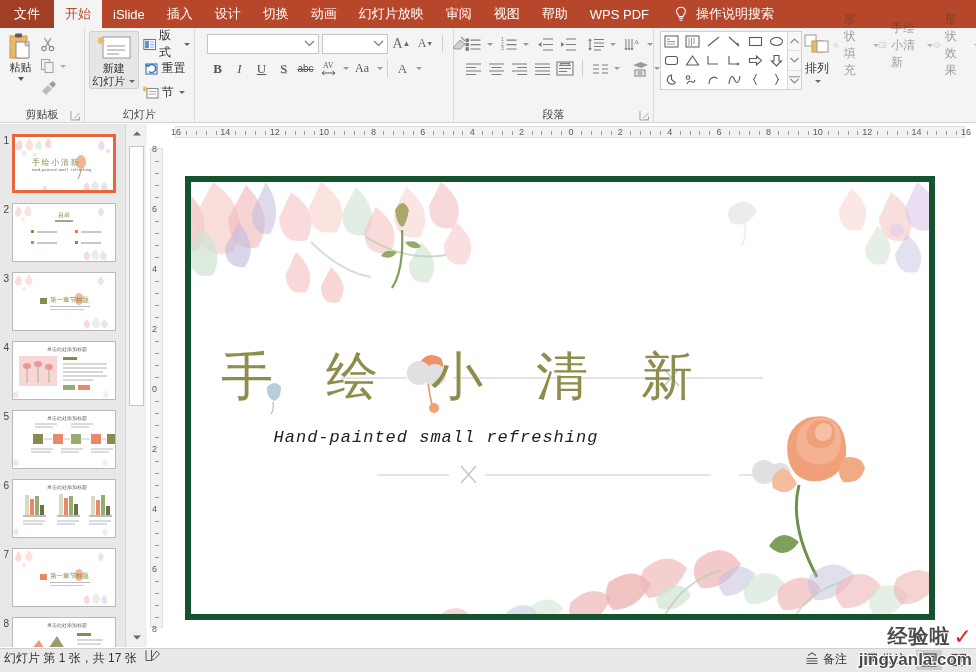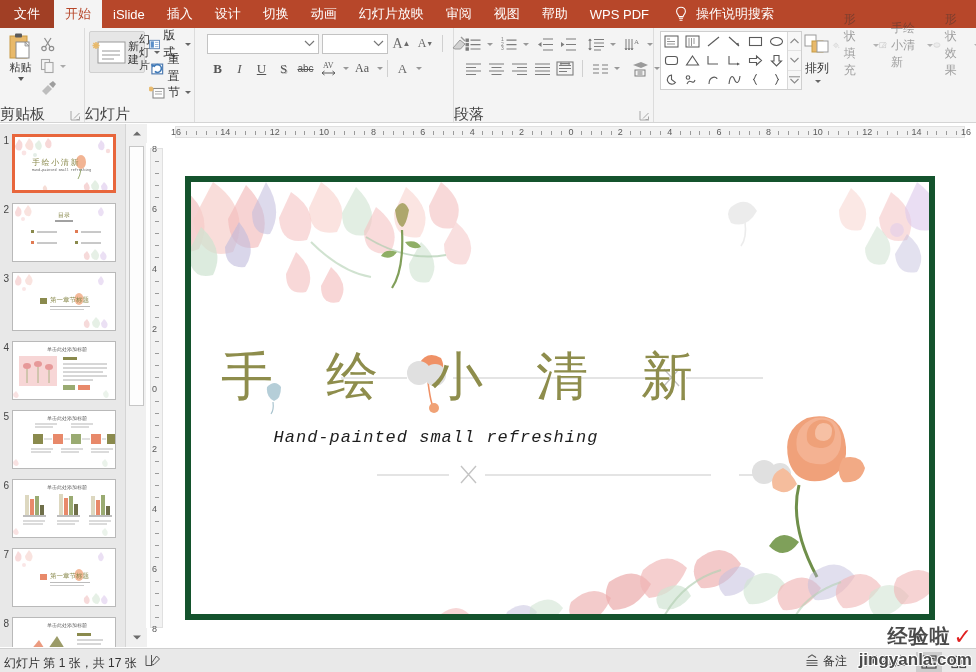--- a/index.html
+++ b/index.html
@@ -31,21 +31,21 @@
   #ribbon {
     position: absolute; top: 28px; left: 0; width: 976px; height: 95px;
     background: #f4f4f4; border-bottom: 1px solid #d4d4d4;
     display: flex; align-items: stretch;
   }
   .rgroup { position: relative; display: flex; flex-direction: column;
             border-right: 1px solid #dcdcdc; }
   .rgroup:last-child { border-right: none; }
   .rgroup-body { flex: 1; display: flex; align-items: flex-start; padding: 3px 4px 0 4px; }
   .rgroup-label {
-    height: 16px; line-height: 16px; text-align: left; font-size: 15px;
+    height: 16px; line-height: 16px; text-align: center; font-size: 11px;
     color: #444; position: relative; font-family: Liberation Serif, serif;
   }
   .dlg-launcher {
     position: absolute; right: 3px; bottom: 1px; width: 11px; height: 11px;
     opacity: .55;
   }
   .dlg-launcher svg { display:block; }
 
   
   .clip-left { display: flex; flex-direction: column; align-items: center;
@@ -53,21 +53,21 @@
   .paste-icon { width: 26px; height: 30px; position: relative; }
   .paste-label { font-size: 11px; color: #333; line-height: 12px; margin-top: -1px;}
   .caret-sm { width: 0; height: 0; border-left: 3.5px solid transparent;
               border-right: 3.5px solid transparent; border-top: 4px solid #555;
               margin-top: 4px; }
   .clip-right { display: flex; flex-direction: column; width: 44px;
                 padding-top: 2px; }
   .clip-btn { height: 22px; display: flex; align-items: center; padding-left: 3px; gap:2px; }
 
   
-  .newslide { display:flex; flex-direction: row; align-items:center;
+  .newslide { display:flex; flex-direction: column; align-items:center;
               width: 56px; padding-top: 1px; background:#e6e6e6;
               border:1px solid #d0d0d0; border-radius:2px; }
   .newslide-pic { width: 38px; height: 27px; margin-top:2px; position:relative;}
   .newslide-txt { font-size: 11px; color:#333; line-height:13px; text-align:center;}
   .slide-right { display:flex; flex-direction:column; margin-left:4px; padding-top:1px;}
   .sr-btn { height:24px; display:flex; align-items:center; gap:3px; font-size:12px; color:#333;}
   .caret-dn { width:0;height:0;border-left:3px solid transparent;
               border-right:3px solid transparent;border-top:3.5px solid #666; margin-left:2px;}
 
   
@@ -141,21 +141,21 @@
          background:#fff;border:6px solid #14532d;overflow:hidden;}
   #slide-title{position:absolute;left:30px;top:160px;width:420px;
     font-family:"Liberation Serif",serif;font-size:52px;color:#8e8d4c;
     letter-spacing:20px;font-weight:400;white-space:nowrap;}
   #slide-sub{position:absolute;left:30px;top:246px;width:430px;text-align:center;
     font-family:"Liberation Mono","DejaVu Sans Mono",monospace;font-size:17px;
     font-style:italic;color:#1d1d1d;letter-spacing:1px;white-space:nowrap;}
 
   
   #statusbar{position:absolute;top:648px;left:0;width:976px;height:24px;
-    background:#e9e9e9;border-top:1px solid #d0d0d0;display:flex;align-items:flex-end;}
+    background:#e9e9e9;border-top:1px solid #d0d0d0;display:flex;align-items:flex-start;}
   .sb-left{display:flex;align-items:center;gap:8px;padding-left:4px;}
   .sb-text{font-size:12px;color:#333;white-space:nowrap;}
   .sb-right{margin-left:auto;display:flex;align-items:center;gap:4px;padding-right:4px;}
   .sb-btn{display:flex;align-items:center;gap:4px;font-size:12px;color:#333;
           padding:2px 6px;}
   .sb-viewbtn{width:26px;height:20px;display:flex;align-items:center;justify-content:center;}
   .sb-viewbtn.active{background:#cdcdcd;}
 
   
   #watermark{position:absolute;right:4px;bottom:2px;display:flex;

